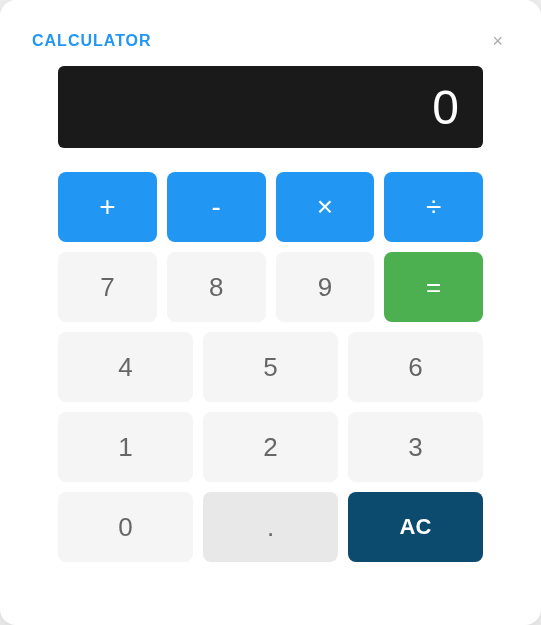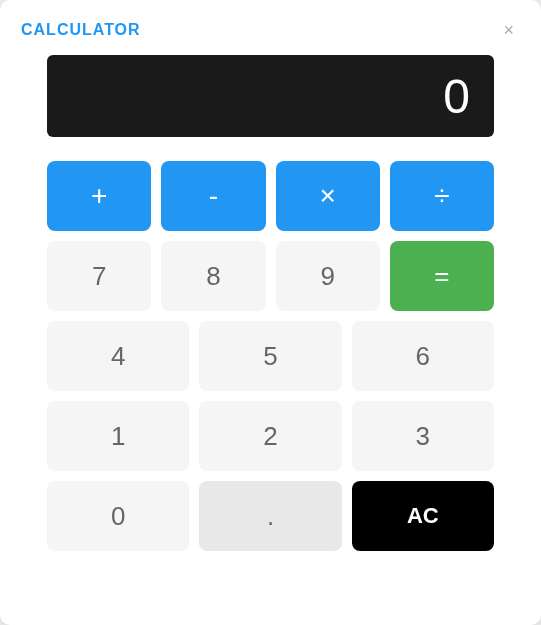--- a/index.html
+++ b/index.html
@@ -8,23 +8,23 @@
       display: flex;
       justify-content: center;
       align-items: center;
       min-height: 100vh;
       font-family: -apple-system, BlinkMacSystemFont, 'Segoe UI', sans-serif;
     }
     .window {
       background: #fff;
       width: 541px;
       min-height: 625px;
-      border-radius: 10px;
+      border-radius: 16px;
       box-shadow: 0 4px 20px rgba(0,0,0,0.12);
-      padding: 1px;
+      padding: 12px;
       position: relative;
     }
     .titlebar {
       display: flex;
       justify-content: space-between;
       align-items: center;
       padding: 18px 20px 14px 20px;
     }
     .titlebar-title {
       color: #2196F3;
@@ -90,21 +90,21 @@
     }
     .key-equals {
       background: #4CAF50;
       color: #fff;
     }
     .key-dot {
       background: #e8e8e8;
       color: #666;
     }
     .key-ac {
-      background: #000000;
+      background: #0c4a6e;
       color: #fff;
       font-size: 22px;
       font-weight: 600;
     }
   </style>
 </head>
 <body>
 
 <div class="window">
   <div class="titlebar">

